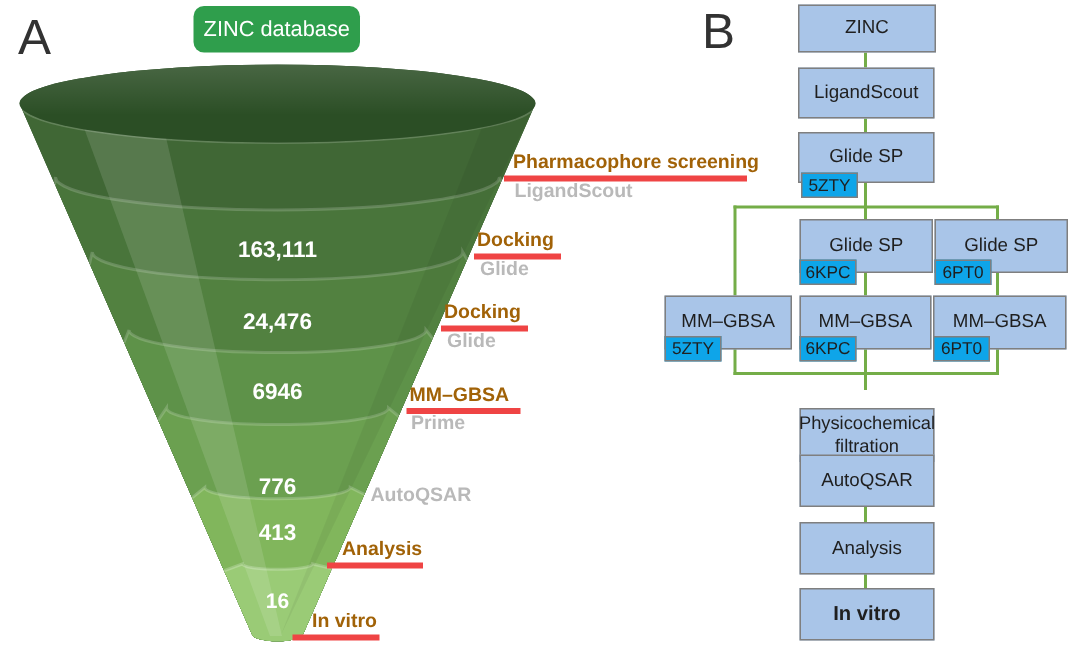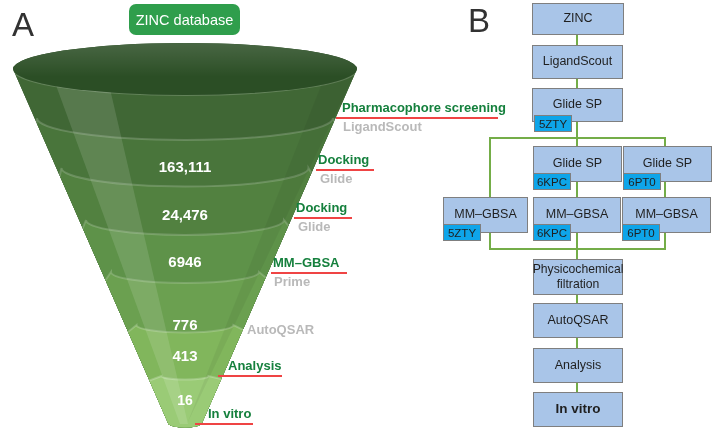--- a/index.html
+++ b/index.html
@@ -15,37 +15,37 @@
     position:absolute; left:129px; top:4px; width:111px; height:31px;
     background:#2f9e4c; border-radius:7px; color:#ffffff; font-size:14.5px;
     display:flex; align-items:center; justify-content:center;
   }
   .funnel-svg { position:absolute; left:0; top:0; }
   .count {
     position:absolute; left:115px; width:140px; text-align:center;
     color:#ffffff; font-weight:bold; font-size:15px;
   }
   .slabel {
-    position:absolute; font-weight:bold; font-size:13px; color:#15803d;
-    border-bottom:2px solid #ef4444; padding-bottom:2px; white-space:nowrap;
+    position:absolute; font-weight:bold; font-size:13px; color:#a16207;
+    border-bottom:4px solid #ef4444; padding-bottom:2px; white-space:nowrap;
     box-sizing:border-box;
   }
   .stool {
     position:absolute; font-weight:bold; font-size:13px; color:#b9b9b9;
     white-space:nowrap;
   }
   
   .node {
     position:absolute; background:#a9c5e8; border:1px solid #7f7f7f;
     display:flex; align-items:center; justify-content:center; text-align:center;
     font-size:12.5px; color:#1f1f1f; line-height:1.25; box-sizing:border-box;
     padding:1px;
   }
   .node.bold { font-weight:bold; font-size:13.5px; }
-  .node.small-text { font-size:12.2px; }
+  .node.small-text { font-size:12.2px;margin-top:13px; }
   .tag {
     position:absolute; background:#0ea5e9; border:1px solid #7f7f7f;
     display:flex; align-items:center; justify-content:center;
     font-size:11.5px; color:#1f1f1f; box-sizing:border-box;
   }
   .cv { position:absolute; width:2px; background:#74ad48; }
   .ch { position:absolute; height:2px; background:#74ad48; }
 </style>
 </head>
 <body>

